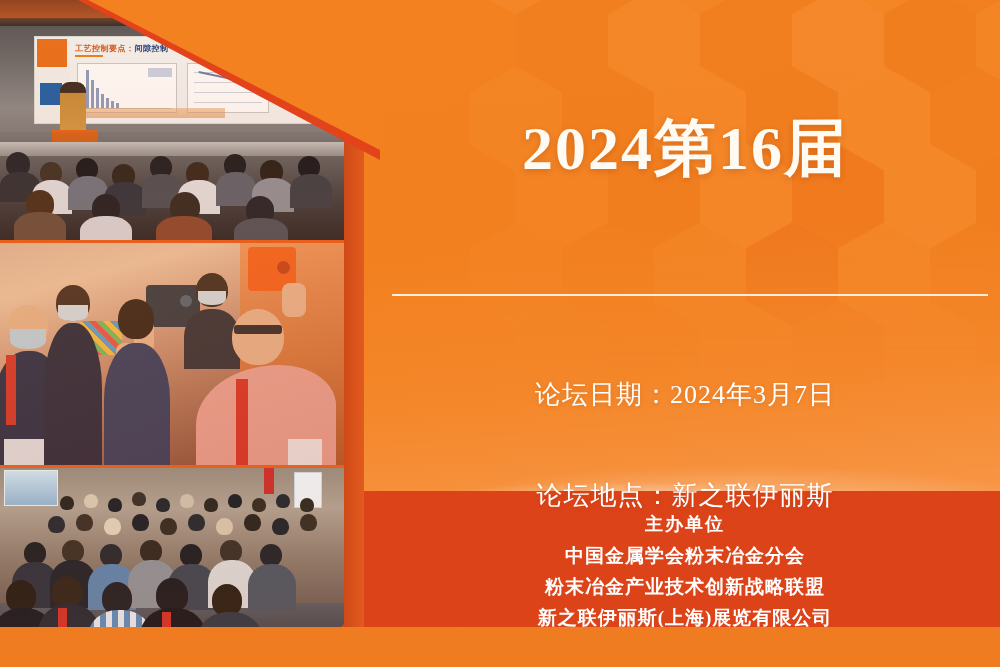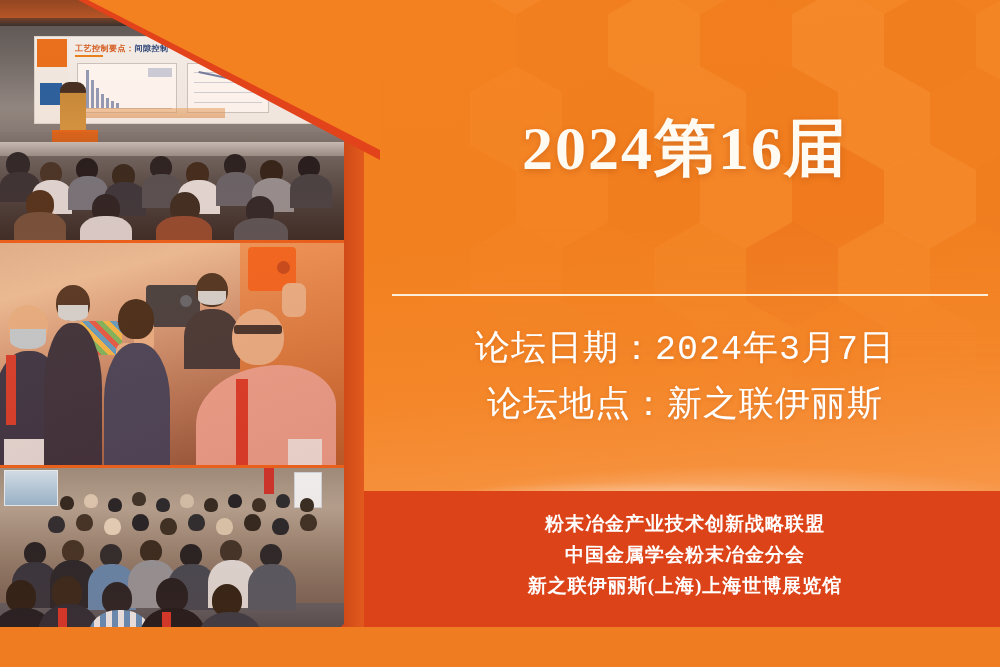--- a/index.html
+++ b/index.html
@@ -140,23 +140,24 @@
   }
   .divider{
     position:absolute;left:392px;top:294px;width:596px;height:2px;
     background:#fdf3e6;opacity:.95;
   }
   .meta{
     position:absolute;left:370px;top:322px;width:630px;text-align:center;
     color:#fff;
   }
   .meta div{
-    font-family:Liberation Mono, monospace;
-    font-size:35px;line-height:56px;letter-spacing:1px;
+    font-family:Liberation Serif, serif;
+    font-size:26px;line-height:56px;letter-spacing:1px;
     text-shadow:0 1px 4px rgba(150,55,15,.22);
+    margin-top:45px;
   }
   .orgs{
     position:absolute;left:370px;top:508px;width:630px;text-align:center;color:#fff;
   }
   .orgs .org-title{
     font-family:"Liberation Serif","DejaVu Serif",serif;
     font-weight:bold;font-size:18px;line-height:32px;letter-spacing:2px;
   }
   .orgs .org-row{
     font-family:"Liberation Serif","DejaVu Serif",serif;
@@ -432,18 +433,19 @@
   </div>
 
   <div class="divider"></div>
 
   <div class="meta">
     <div>论坛日期：2024年3月7日</div>
     <div>论坛地点：新之联伊丽斯</div>
   </div>
 
   <div class="orgs">
+    <div class="org-title">主办单位</div>
+    <div class="org-row">中国金属学会粉末冶金分会</div>
     <div class="org-row">粉末冶金产业技术创新战略联盟</div>
-    <div class="org-row">中国金属学会粉末冶金分会</div>
-    <div class="org-row">新之联伊丽斯(上海)上海世博展览馆</div>
+    <div class="org-row">新之联伊丽斯(上海)展览有限公司</div>
   </div>
 
 </div>
 
 </body></html>

